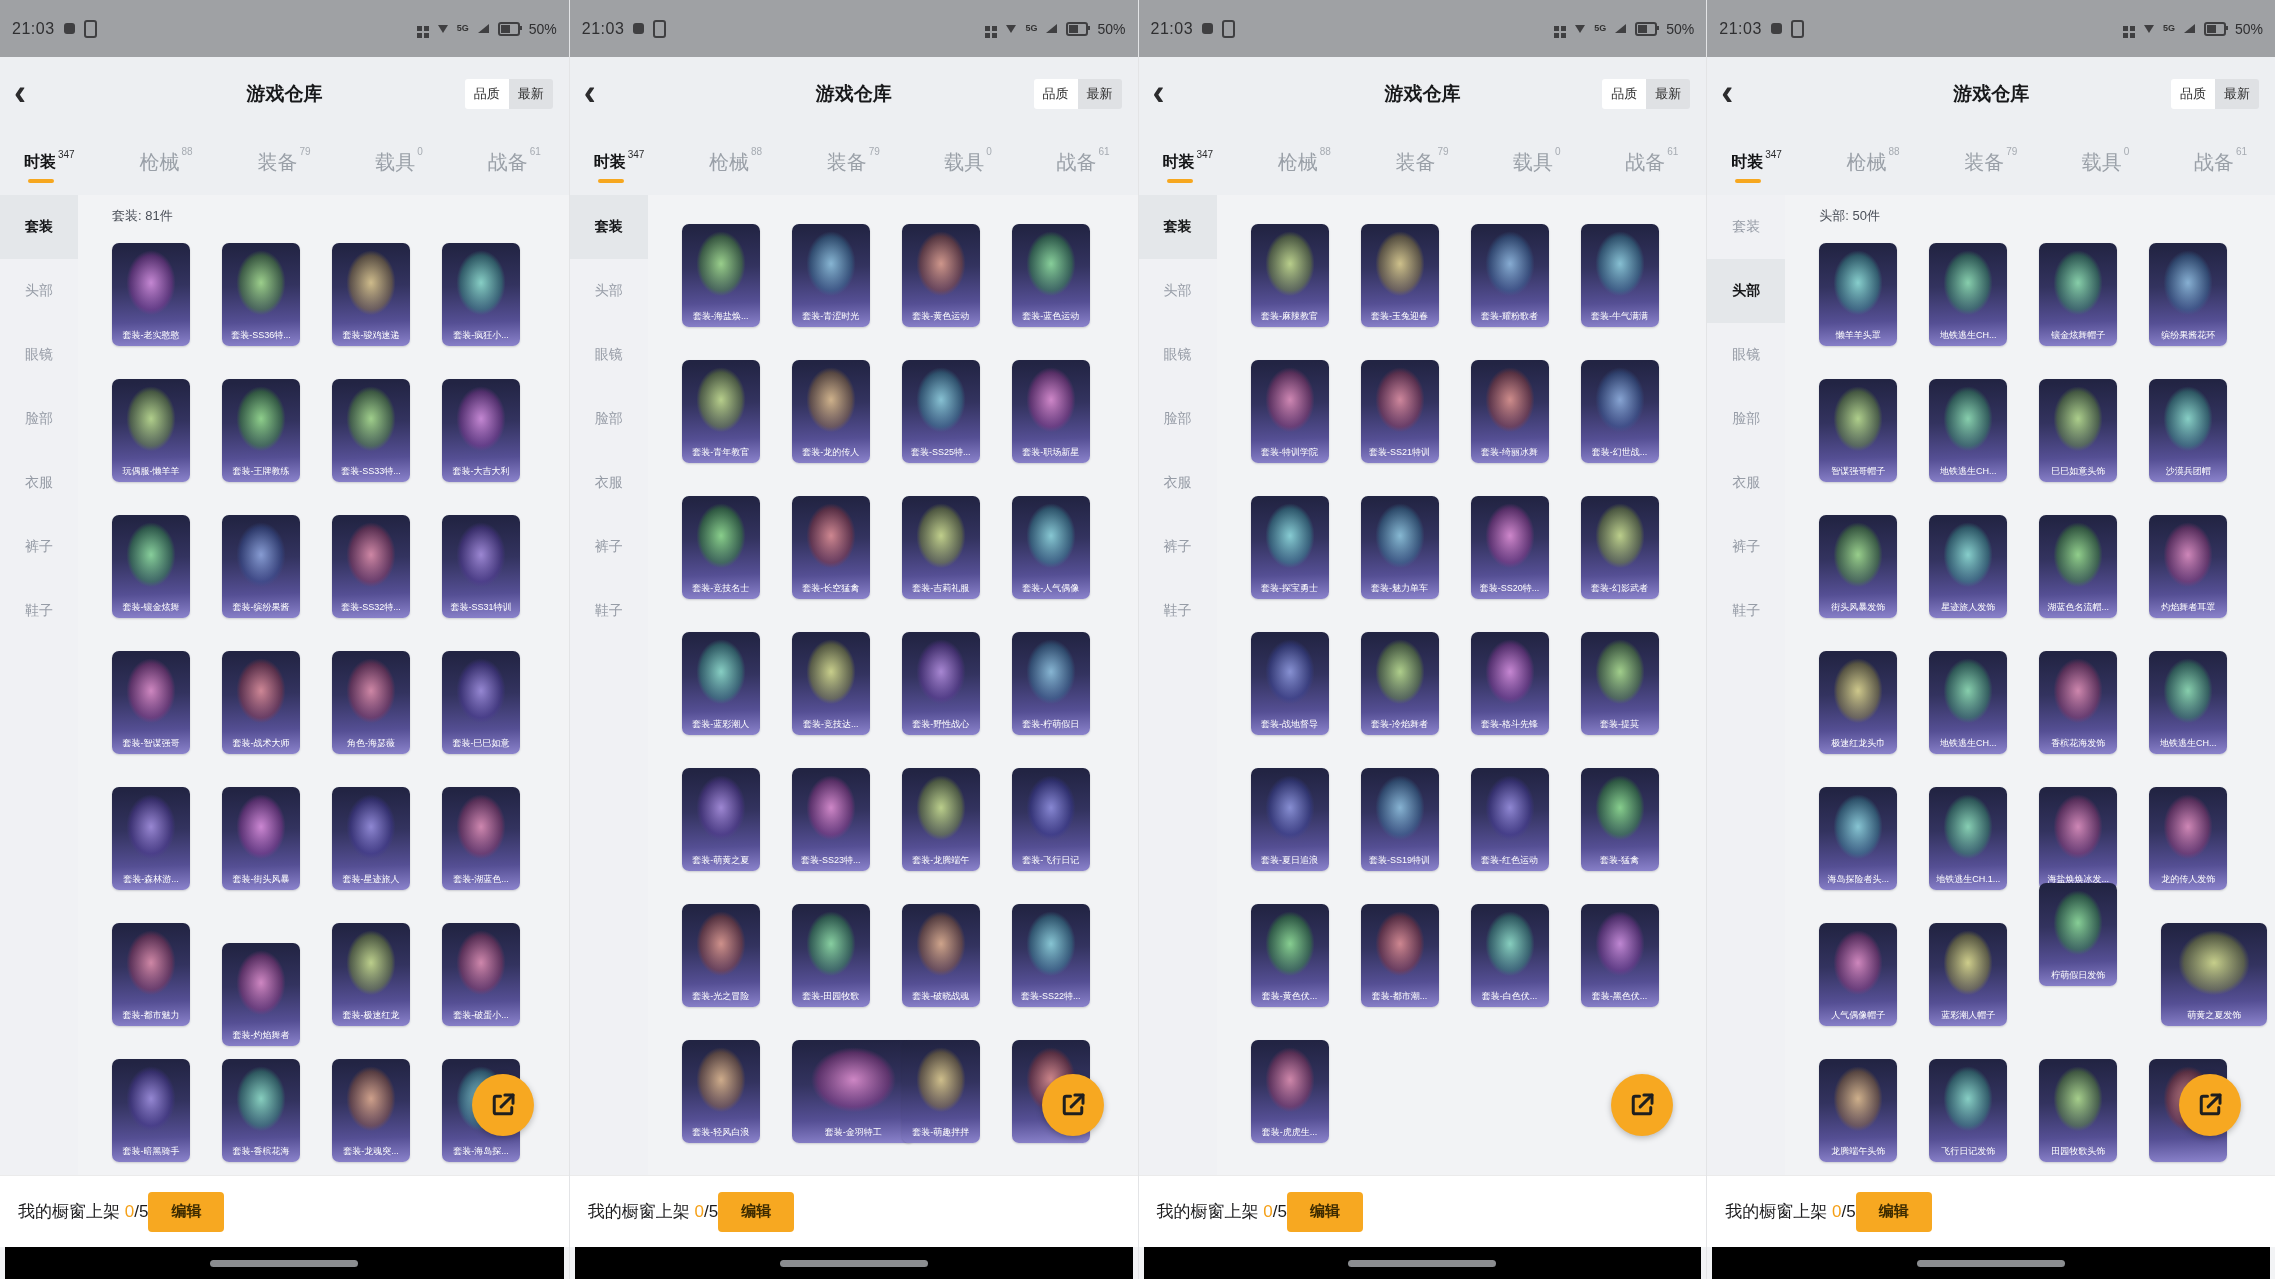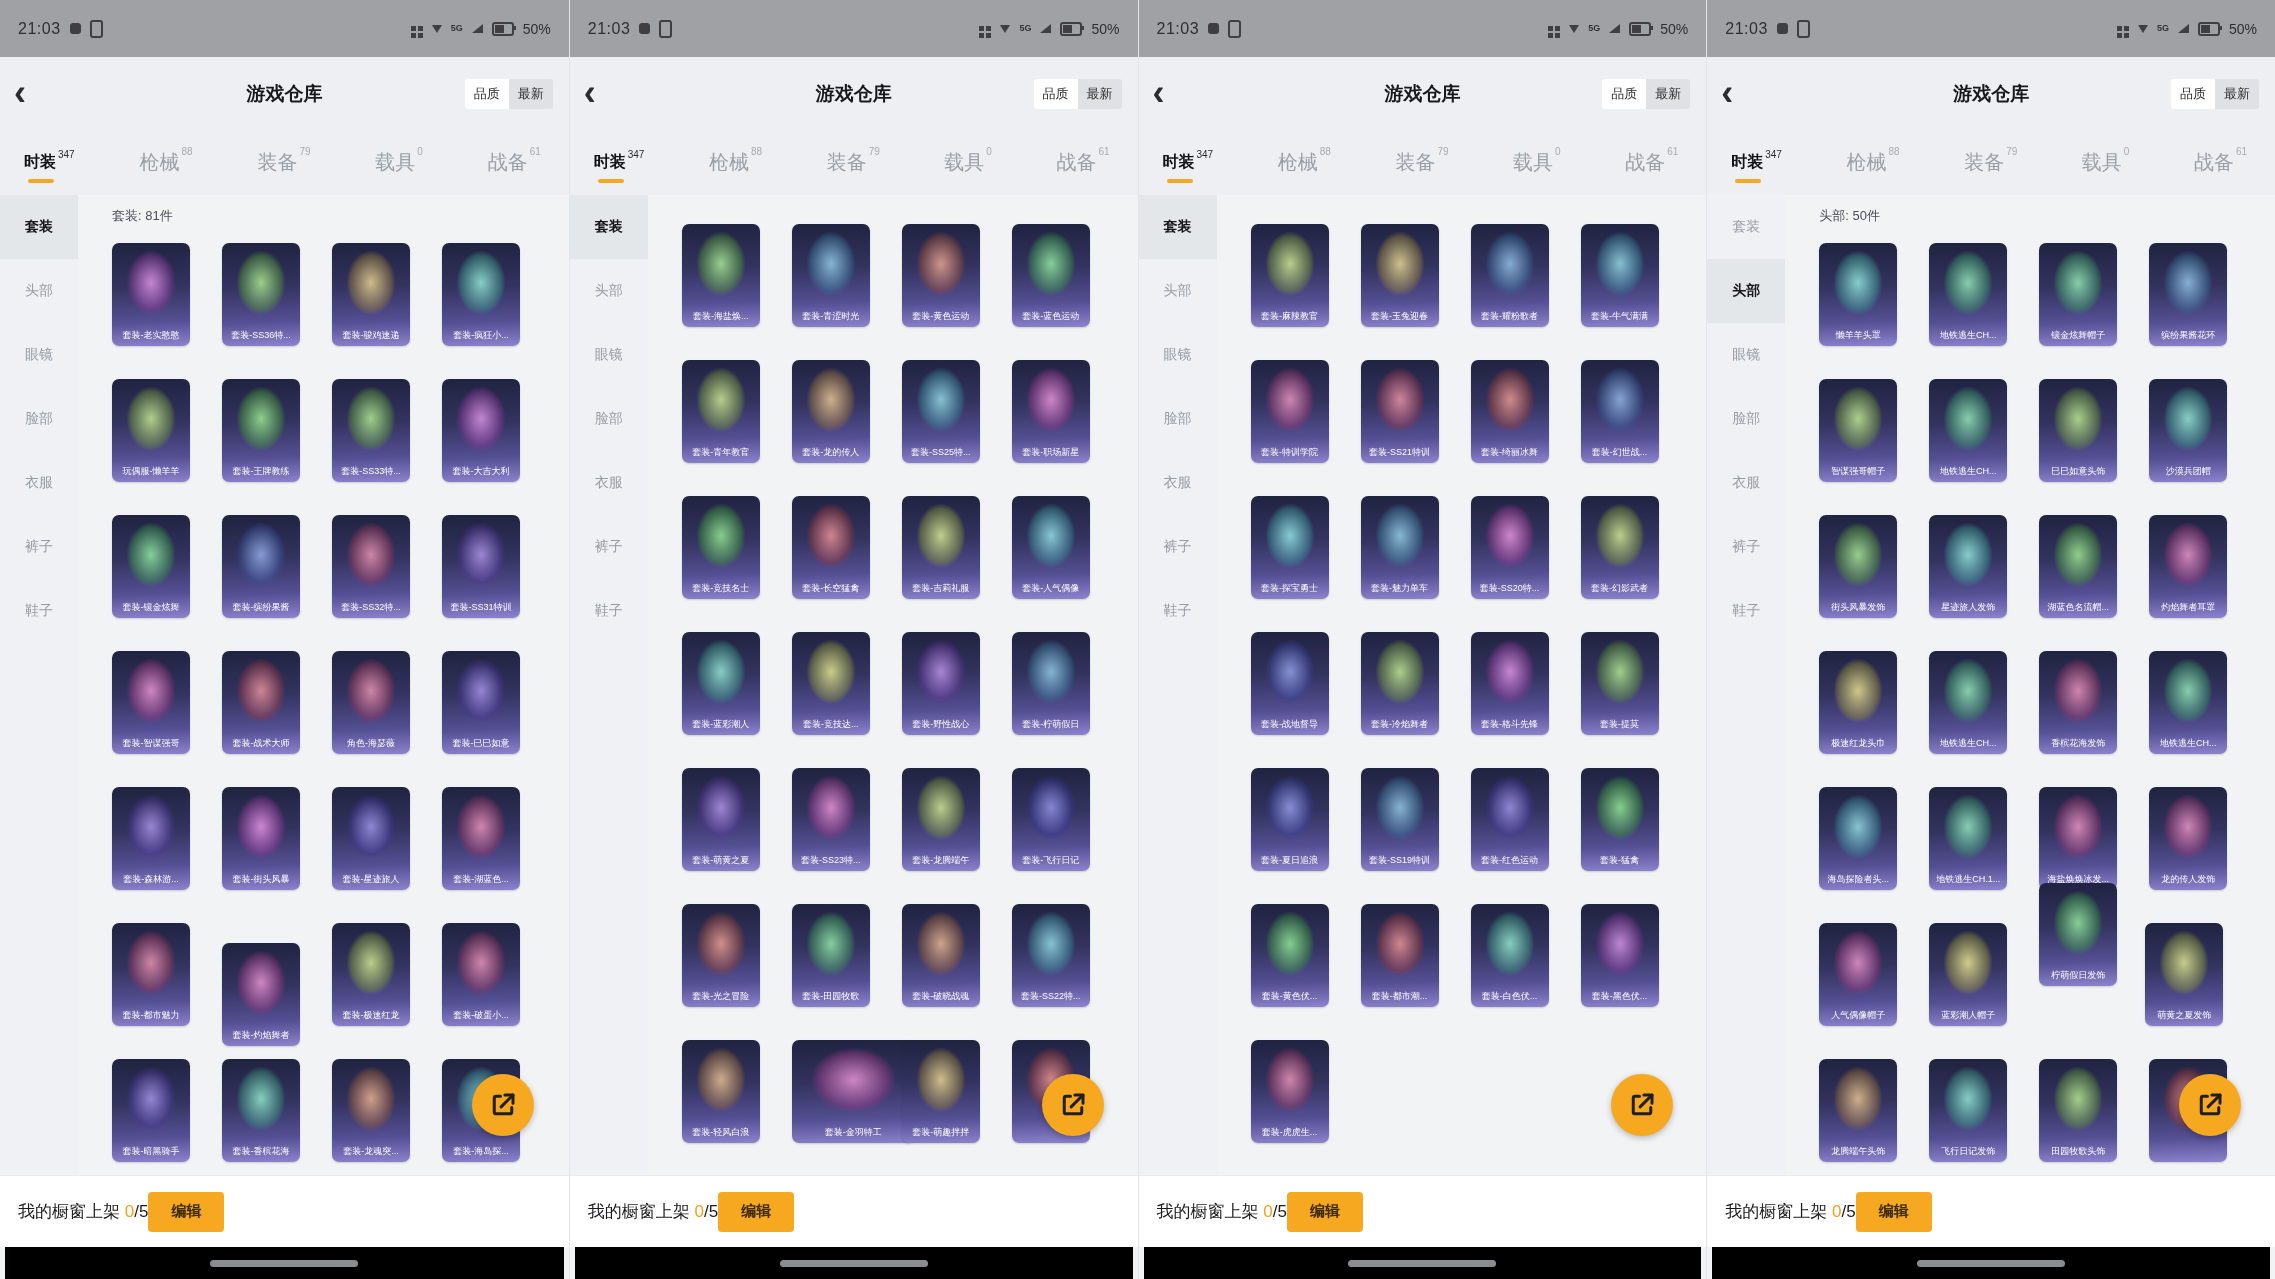--- a/index.html
+++ b/index.html
@@ -2,21 +2,21 @@
 <html><head>
 <meta charset="utf-8">
 <style>
   html,body{margin:0;padding:0;background:#fff;}
   body{width:2275px;height:1279px;overflow:hidden;font-family:"Liberation Sans","DejaVu Sans",sans-serif;}
   #app{display:flex;width:2275px;height:1279px;}
   .panel{position:relative;flex:0 0 25%;box-sizing:border-box;height:1279px;overflow:hidden;background:#f2f3f5;}
   .panel + .panel{border-left:1px solid #e3e4e6;}
 
   
-  .status{position:absolute;left:0;top:0;right:0;height:57px;background:#9fa1a4;display:flex;align-items:center;justify-content:space-between;padding:0 18px;box-sizing:border-box;}
+  .status{position:absolute;left:0;top:0;right:0;height:57px;background:#9fa1a4;display:flex;align-items:center;justify-content:space-between;padding:0 12px;box-sizing:border-box;}
   .st-left,.st-right{display:flex;align-items:center;gap:9px;}
   .time{font-size:16px;color:#2f2f31;letter-spacing:.5px;}
   .pct{font-size:14px;color:#2f2f31;}
   .fiveg{font-size:9px;font-weight:bold;color:#333;line-height:9px;}
   .sb-ic{display:inline-block;}
   .sq{width:11px;height:11px;background:#3f3f41;border-radius:3px;}
   .ph{width:9px;height:14px;border:2px solid #3f3f41;border-radius:3px;}
   .grid4{width:5px;height:5px;background:#3f3f41;box-shadow:7px 0 0 #3f3f41,0 7px 0 #3f3f41,7px 7px 0 #3f3f41;margin-right:7px;}
   .tri{width:0;height:0;border-left:5px solid transparent;border-right:5px solid transparent;border-top:8px solid #3f3f41;}
   .wedge{width:0;height:0;border-left:11px solid transparent;border-bottom:9px solid #3f3f41;}
@@ -794,21 +794,21 @@
               <div class="clabel">人气偶像帽子</div>
             </div>
             <div class="card" style="left: 144px; top: 728px;">
               <div class="art" style="background: radial-gradient(55% 60% at 50% 45%, rgba(223, 222, 144, 0.9), rgba(148, 146, 56, 0.45) 60%, transparent 72%);"></div>
               <div class="clabel">蓝彩潮人帽子</div>
             </div>
             <div class="card" style="left: 254px; top: 688px;">
               <div class="art" style="background: radial-gradient(55% 60% at 50% 45%, rgba(144, 223, 156, 0.9), rgba(56, 148, 70, 0.45) 60%, transparent 72%);"></div>
               <div class="clabel">柠萌假日发饰</div>
             </div>
-            <div class="card" style="left: 360px; top: 728px;">
+            <div class="card" style="left: 376px; top: 728px; padding-left: 28px;">
               <div class="art" style="background: radial-gradient(55% 60% at 50% 45%, rgba(214, 223, 144, 0.9), rgba(137, 148, 56, 0.45) 60%, transparent 72%);"></div>
               <div class="clabel">萌黄之夏发饰</div>
             </div>
             <div class="card" style="left: 34px; top: 864px;">
               <div class="art" style="background: radial-gradient(55% 60% at 50% 45%, rgba(223, 189, 144, 0.9), rgba(148, 108, 56, 0.45) 60%, transparent 72%);"></div>
               <div class="clabel">龙腾端午头饰</div>
             </div>
             <div class="card" style="left: 144px; top: 864px;">
               <div class="art" style="background: radial-gradient(55% 60% at 50% 45%, rgba(144, 223, 207, 0.9), rgba(56, 148, 130, 0.45) 60%, transparent 72%);"></div>
               <div class="clabel">飞行日记发饰</div>

